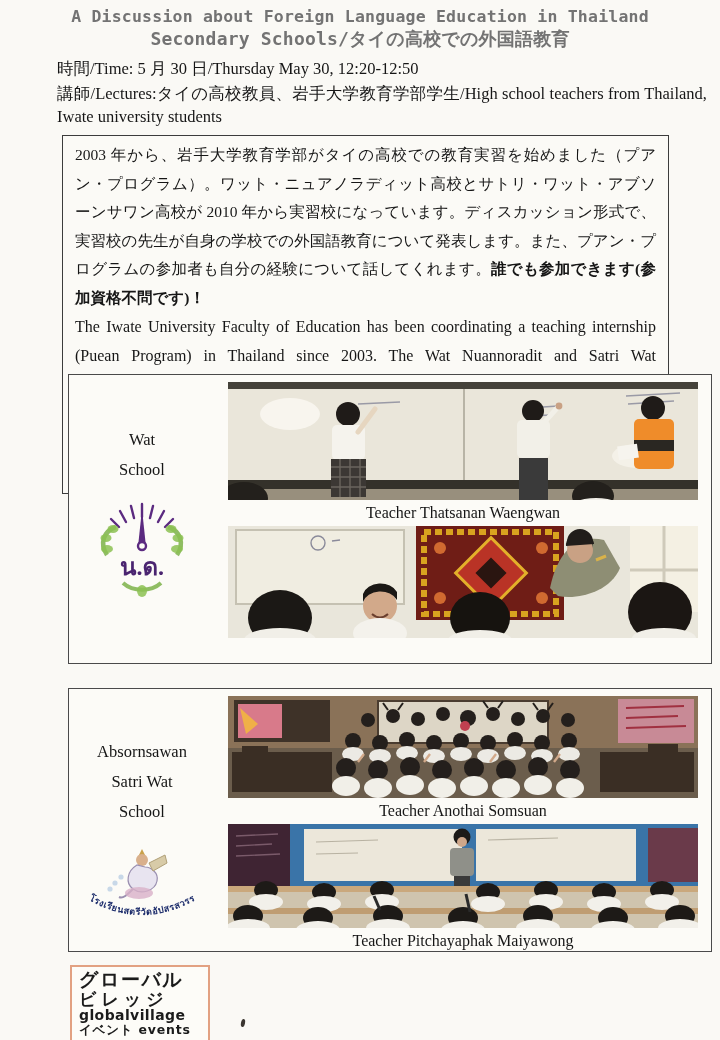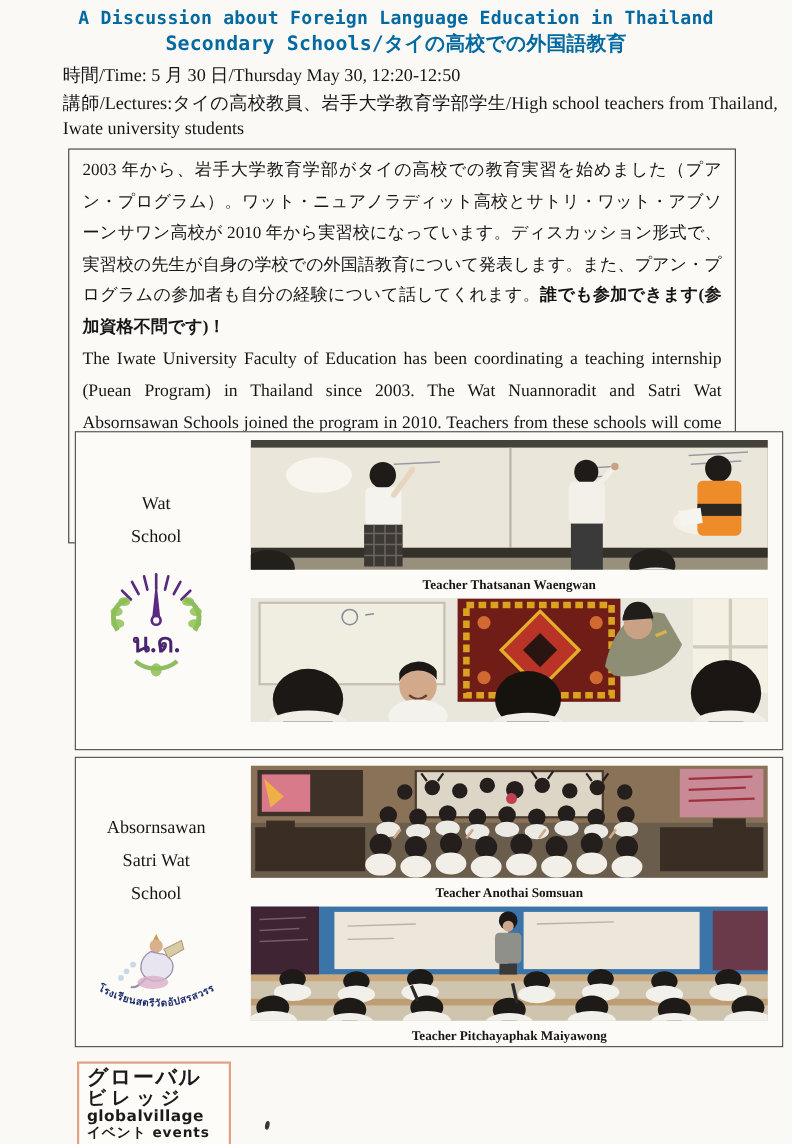--- a/index.html
+++ b/index.html
@@ -4,21 +4,21 @@
 <style>
   html,body { margin:0; padding:0; background:#e9e7e2; }
   .page {
     position:relative; width:720px; height:1040px; margin:0 auto;
     background:#faf9f5; overflow:hidden; color:#161616;
     font-family:"Liberation Serif","DejaVu Serif",serif;
   }
   
   .title1, .title2 {
     text-align:center; font-family:"DejaVu Sans Mono","DejaVu Sans",monospace;
-    font-weight:bold; color:#0369a1;
+    font-weight:bold; color:#737373;
   }
   .title1 { padding-top:7px; font-size:16.5px; letter-spacing:.2px; }
   .title2 { font-size:18px; margin-top:1px; letter-spacing:.2px; }
   .info-row {
     margin:6px 0 0 57px; width:650px; font-size:16.5px; line-height:23px;
     display:flex;
     flex-direction:column;
   }
   .info-place { margin-left:38px; }
   .lect-par {
@@ -31,29 +31,29 @@
     border:1.4px solid #3c3c3c; padding:5px 12px 7px 12px; background:#fbfaf6;
   }
   .intro-jp { font-size:15.5px; line-height:28.5px; text-align:justify; margin:0; }
   .intro-en { font-size:16px;  line-height:29px;   text-align:justify; margin:0; }
   .intro-jp b, .intro-en b { font-weight:bold; }
   
   .section-box {
     position:absolute; left:68px; width:644px; box-sizing:border-box;
     border:1.4px solid #4a4a4a; background:#fcfbf7; display:flex;
   }
-  .sec1 { top:392px; height:290px; }
+  .sec1 { top:374px; height:290px; }
   .sec2 { top:688px; height:264px; }
   .left-col { width:146px; text-align:center; flex:none; }
   .school-name { font-size:16.5px; line-height:30px; font-weight:normal; }
   .sec1 .school-name { margin-top:50px; }
   .sec2 .school-name { margin-top:48px; }
   .right-col { flex:1; text-align:center; padding-top:7px; }
   .photo { display:block; margin:0 auto; background:#ddd; }
-  .caption { font-weight:bold; font-size:12px; line-height:22px; margin:2px 0 2px; }
+  .caption { font-weight:normal; font-size:16px; line-height:22px; margin:2px 0 2px; }
   .logo-wrap { margin-top:6px; }
   
   .gv-box {
     position:absolute; left:70px; top:965px; width:124px;
     border:2px solid #e2a182; background:#fdfcf8; padding:2px 5px 4px 7px;
     font-family:"DejaVu Sans","Liberation Sans",sans-serif; color:#1b1b1b;
     line-height:1.08;
   }
   .gv1 { font-size:19px; font-weight:bold; letter-spacing:1.5px; }
   .gv2 { font-size:17px; font-weight:bold; letter-spacing:5px; }

